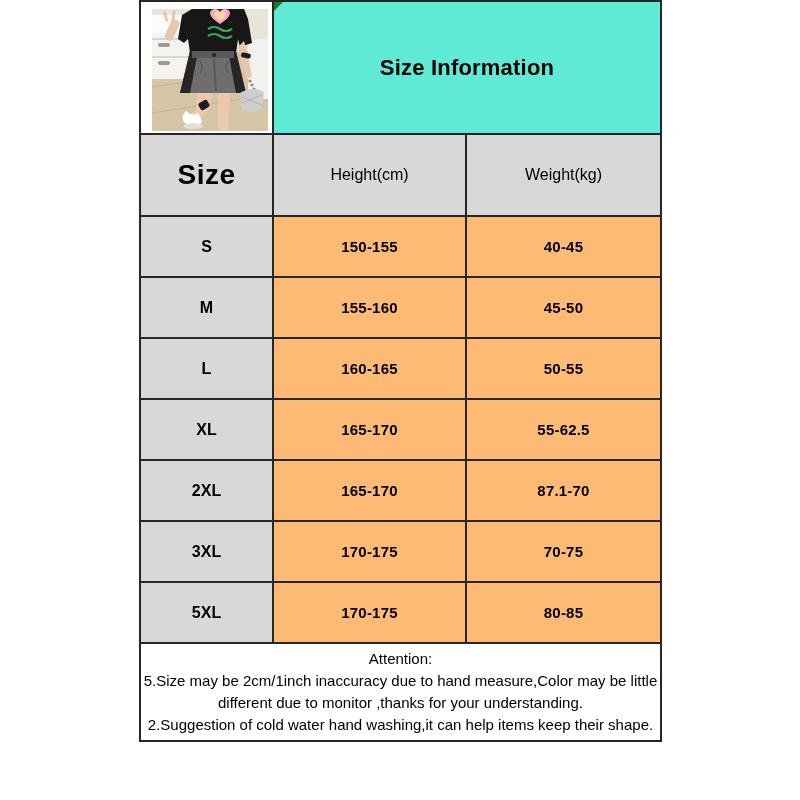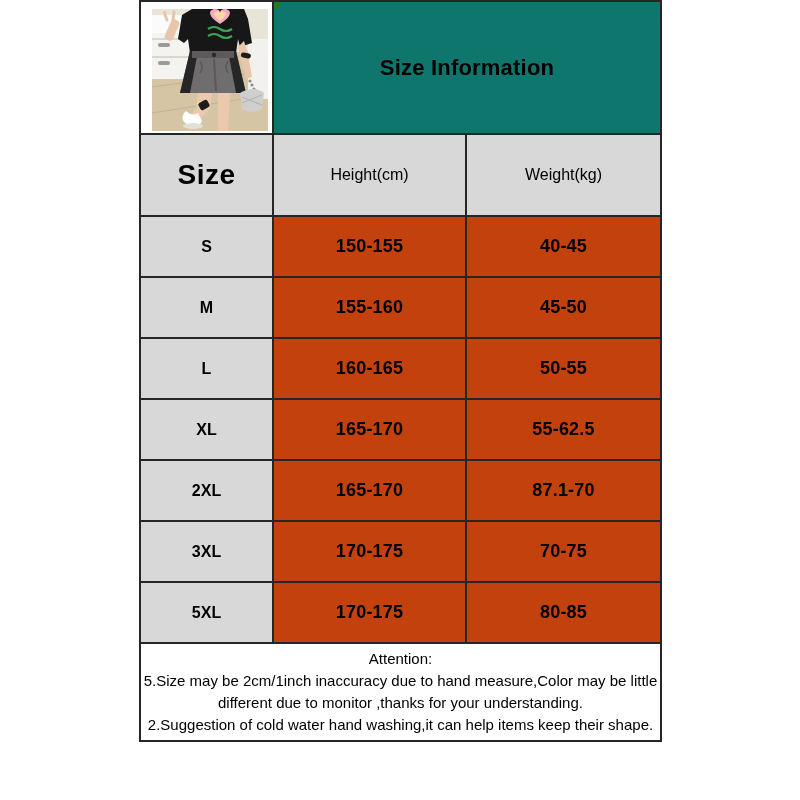--- a/index.html
+++ b/index.html
@@ -20,38 +20,38 @@
     text-align:center;vertical-align:middle;
     padding:0;overflow:hidden;
   }
   col.c1{width:133px;} col.c2{width:193px;} col.c3{width:195px;}
   tr.photo-row{height:133px;}
   tr.header-row{height:82px;}
   tr.data-row{height:61px;}
   tr.footer-row{height:98px;}
   td.photo-cell{background:#ffffff;}
   td.title-cell{
-    background:#0f766e;position:relative;
+    background:#5eead4;position:relative;
     font-weight:bold;font-size:22px;letter-spacing:.2px;
   }
   .green-marker{
     position:absolute;top:0;left:0;width:0;height:0;
     border-top:9px solid #1e7e1e;border-right:9px solid transparent;
   }
   th.size-head{
     background:#d8d8d8;font-size:28px;font-weight:bold;letter-spacing:.5px;
   }
   th.col-head{
     background:#d8d8d8;font-size:16px;font-weight:normal;
   }
   td.size-cell{
     background:#d8d8d8;font-size:16px;font-weight:bold;
   }
   td.val-cell{
-    background:#c2410c;font-size:18px;font-weight:bold;letter-spacing:.2px;
+    background:#fdba74;font-size:15px;font-weight:bold;letter-spacing:.2px;
   }
   td.footer-cell{
     background:#ffffff;text-align:left;vertical-align:top;
     padding:4px 4px 0 8px;
     font-size:15px;line-height:22px;font-weight:normal;
   }
   .photo-wrap{
     width:116px;height:122px;margin:5px auto 0 11px;
     background:#d9cdb4;position:relative;overflow:hidden;
   }

